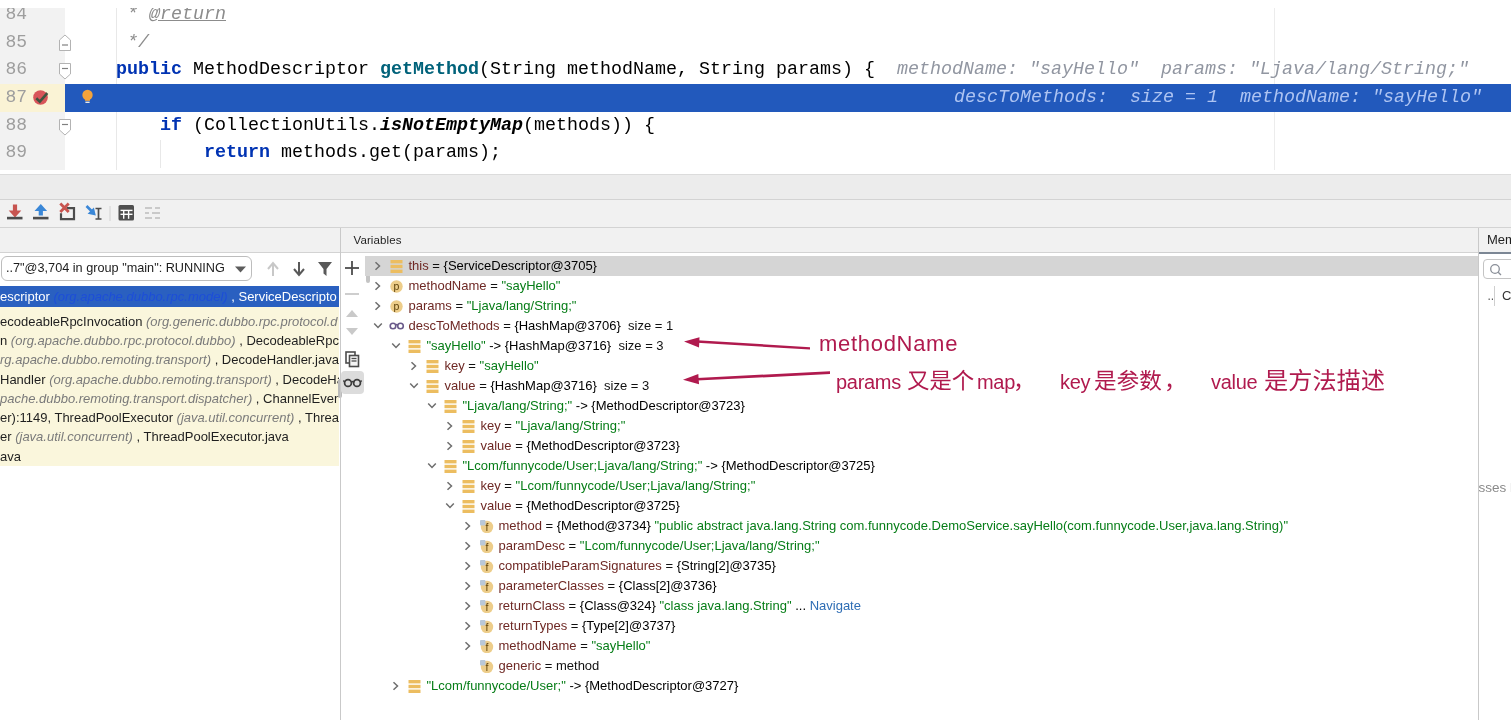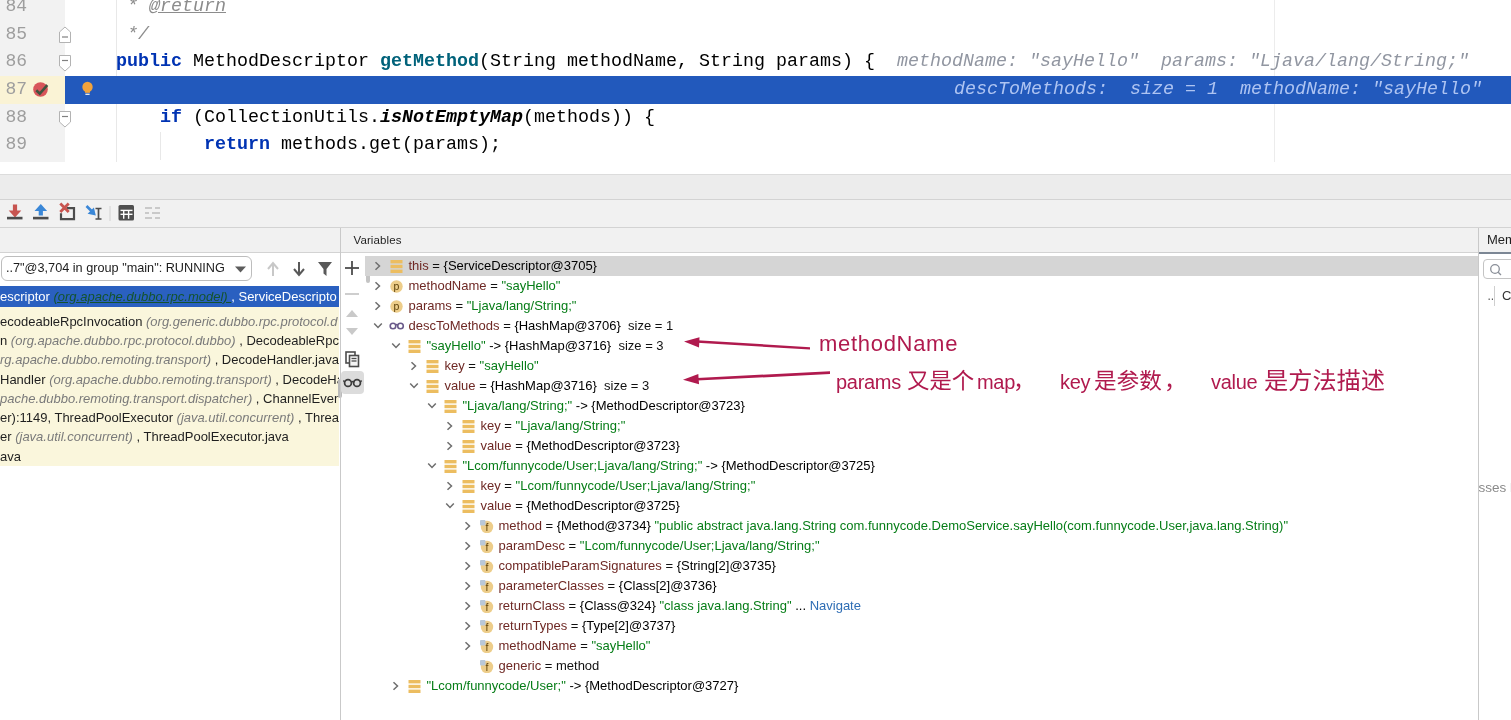--- a/index.html
+++ b/index.html
@@ -13,21 +13,21 @@
 .ln{position:absolute;width:27px;text-align:right;height:27.67px;line-height:27.67px;font-size:18px;font-family:"Liberation Mono",monospace;color:#9e9e9e;}
 .trow{position:absolute;height:20px;line-height:20px;font-size:13px;white-space:pre;color:#000;}
 .vn{color:#6e2824;}
 .vg{color:#067d17;}
 .vr{color:#000000;}
 .vb{color:#111;}
 .vl{color:#2e6db4;}
 .fit{font-style:italic;color:#7a7a7a;}
 .frow{position:absolute;left:0;width:339px;height:20px;line-height:20px;font-size:13px;white-space:pre;overflow:hidden;color:#1f1f1f;}
 </style></head><body>
-<div class="abs" style="left:0;top:0;width:1511px;height:162px;background:#fff;overflow:hidden">
+<div class="abs" style="left:0;top:8px;width:1511px;height:162px;background:#fff;overflow:hidden">
     <div class="abs" style="left:0;top:0;width:65px;height:174px;background:#f2f2f2"></div>
     <div class="abs" style="left:0;top:76px;width:65px;height:28px;background:#faf3d5"></div>
     <div class="abs" style="left:1274px;top:0;width:1px;height:174px;background:#ececec"></div>
     <div class="abs" style="left:116px;top:0;width:1px;height:76px;background:#e8e8e8"></div>
     <div class="abs" style="left:116px;top:104px;width:1px;height:70px;background:#e8e8e8"></div>
     <div class="abs" style="left:160px;top:132px;width:1px;height:28px;background:#e8e8e8"></div>
     <div class="abs" style="left:65px;top:76px;width:1446px;height:28px;background:#2259bc"></div>
     <div class="ln" style="left:0;top:-7.0px">84</div>
     <div class="ln" style="left:0;top:20.67px">85</div>
     <div class="ln" style="left:0;top:48.33px">86</div>
@@ -117,21 +117,21 @@
 <g stroke="#c8c8c8" stroke-width="2" fill="none">
       <path d="M13,20 v-12 M8,13 l5,-6 l5,6"></path>
     </g>
 <g stroke="#595959" stroke-width="2" fill="none">
       <path d="M39,6 v12 M34,13 l5,6 l5,-6"></path>
     </g>
 <path d="M58,6 h14 l-5.5,7 v7 l-3,-2.5 v-4.5 z" fill="#595959"></path>
 </svg>
 <div class="abs" style="left:0;top:306.5px;width:339px;height:159.5px;background:#faf6dc"></div>
 <div class="abs" style="left:0;top:285.5px;width:339px;height:21px;background:#2a60c0"></div>
-<div class="frow" style="top:285.5px;height:21px;line-height:21px"><span style="color:#fff;">escriptor </span><span style="color:#14532d;font-style:italic;text-decoration:underline;">(org.apache.dubbo.rpc.model) </span><span style="color:#fff;">, ServiceDescripto</span></div>
+<div class="frow" style="top:285.5px;height:21px;line-height:21px"><span style="color:#fff;">escriptor </span><span style="color:#1d4ed8;font-style:italic;">(org.apache.dubbo.rpc.model) </span><span style="color:#fff;">, ServiceDescripto</span></div>
 <div class="frow" style="top:311.6px;height:19.3px;line-height:19.3px"><span class="">ecodeableRpcInvocation </span><span class="fit">(org.generic.dubbo.rpc.protocol.d</span></div>
 <div class="frow" style="top:330.9px;height:19.3px;line-height:19.3px"><span class="">n </span><span class="fit">(org.apache.dubbo.rpc.protocol.dubbo) </span><span class="">, DecodeableRpcInv</span></div>
 <div class="frow" style="top:350.2px;height:19.3px;line-height:19.3px"><span class="fit">rg.apache.dubbo.remoting.transport) </span><span class="">, DecodeHandler.java:5</span></div>
 <div class="frow" style="top:369.5px;height:19.3px;line-height:19.3px"><span class="">Handler </span><span class="fit">(org.apache.dubbo.remoting.transport) </span><span class="">, DecodeHand</span></div>
 <div class="frow" style="top:388.8px;height:19.3px;line-height:19.3px"><span class="fit">pache.dubbo.remoting.transport.dispatcher) </span><span class="">, ChannelEventR</span></div>
 <div class="frow" style="top:408.1px;height:19.3px;line-height:19.3px"><span class="">er):1149, ThreadPoolExecutor </span><span class="fit">(java.util.concurrent) </span><span class="">, ThreadP</span></div>
 <div class="frow" style="top:427.4px;height:19.3px;line-height:19.3px"><span class="">er </span><span class="fit">(java.util.concurrent) </span><span class="">, ThreadPoolExecutor.java</span></div>
 <div class="frow" style="top:446.7px;height:19.3px;line-height:19.3px"><span class="">ava</span></div>
 <div class="abs" style="left:338px;top:379px;width:4px;height:19px;background:#bababa;border-radius:2px"></div>
 <div class="abs" style="left:340px;top:228px;width:1px;height:492px;background:#c9c9c9"></div>

